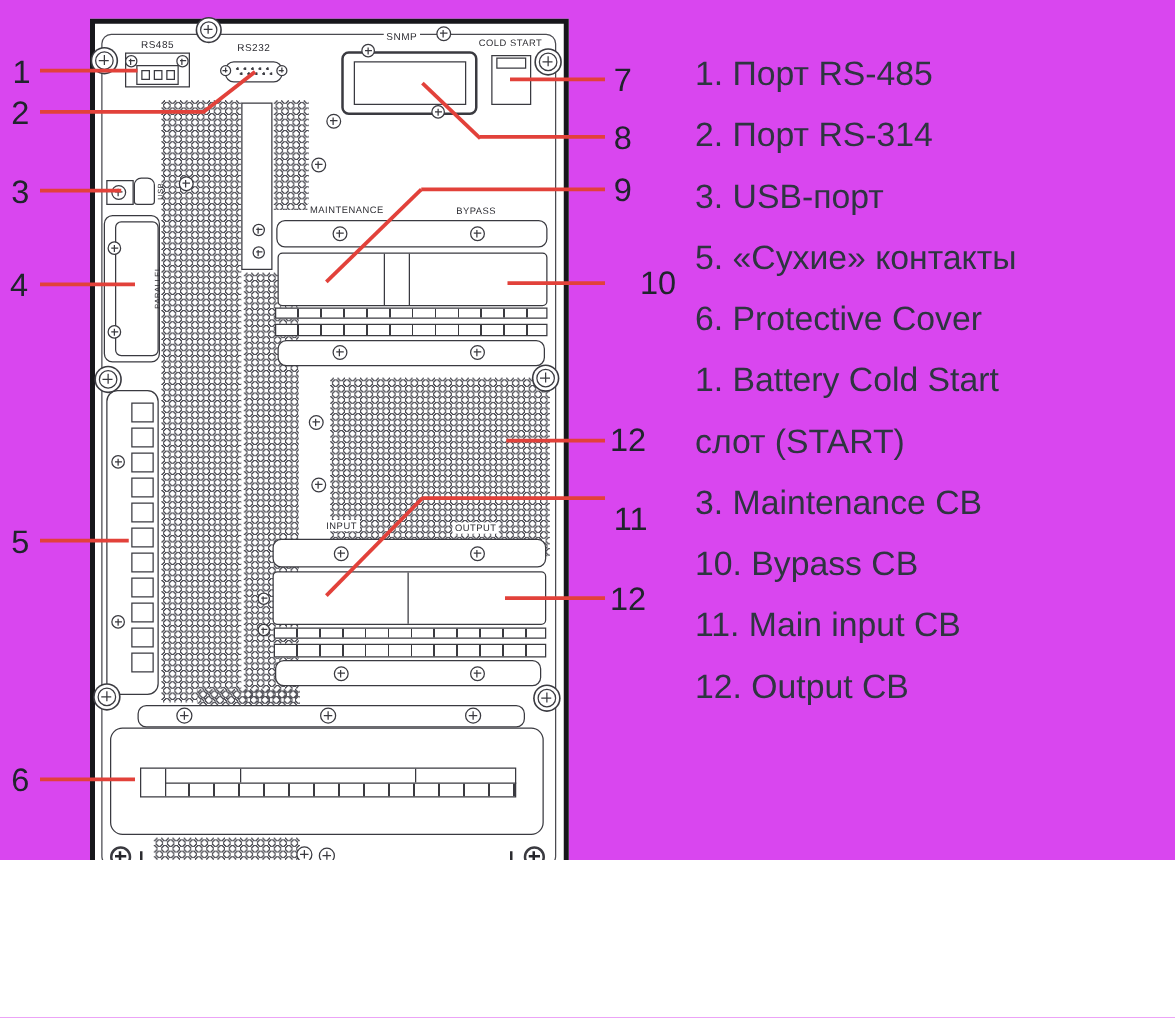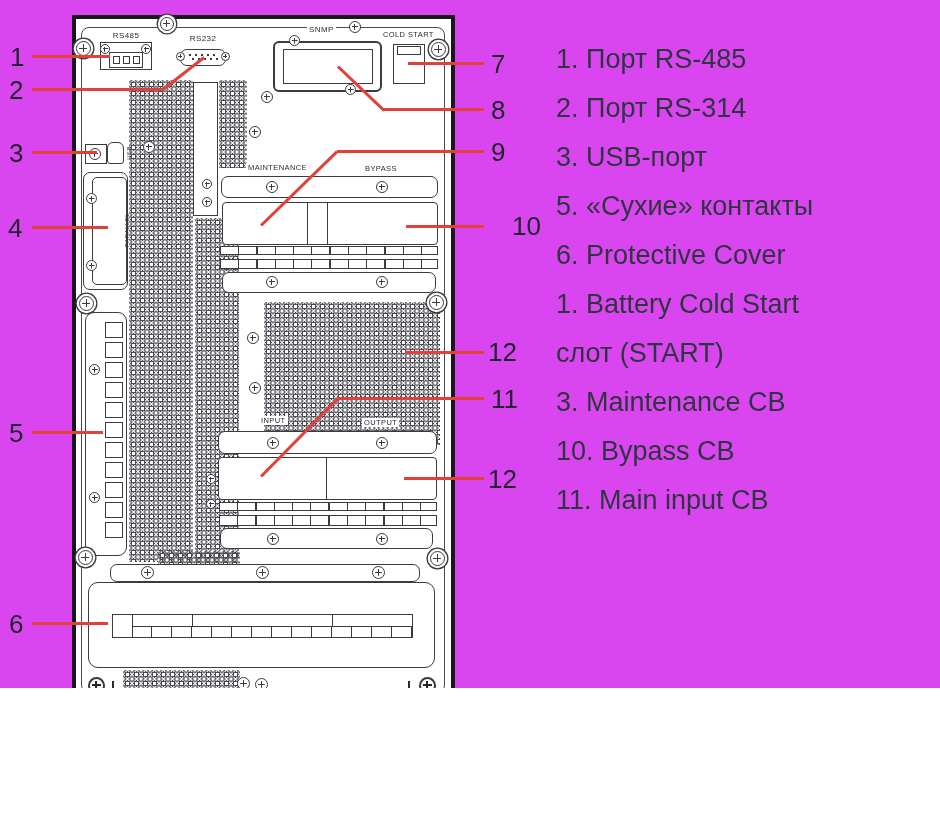--- a/index.html
+++ b/index.html
@@ -253,30 +253,31 @@
     <div class="cnum" style="left:9px;top:75px">2</div>
     <div class="cnum" style="left:9px;top:138px">3</div>
     <div class="cnum" style="left:8px;top:213px">4</div>
     <div class="cnum" style="left:9px;top:418px">5</div>
     <div class="cnum" style="left:9px;top:609px">6</div>
     <div class="cnum" style="left:491px;top:49px">7</div>
     <div class="cnum" style="left:491px;top:95px">8</div>
     <div class="cnum" style="left:491px;top:137px">9</div>
     <div class="cnum" style="left:512px;top:211px">10</div>
     <div class="cnum" style="left:488px;top:337px">12</div>
-    <div class="cnum" style="left:491px;top:384px">11</div>
+    <div class="cnum" style="left:491px;top:400px">11</div>
     <div class="cnum" style="left:488px;top:464px">12</div>
   </div>
 
   <div class="legend">
     <div>1. Порт RS-485</div>
     <div>2. Порт RS-314</div>
     <div>3. USB-порт</div>
     <div>5. «Сухие» контакты</div>
     <div>6. Protective Cover</div>
     <div>1. Battery Cold Start</div>
     <div>слот (START)</div>
     <div>3. Maintenance CB</div>
     <div>10. Bypass CB</div>
     <div>11. Main input CB</div>
+    <div>12. Output CB</div>
   </div>
 
 </div>
 
 </body></html>

